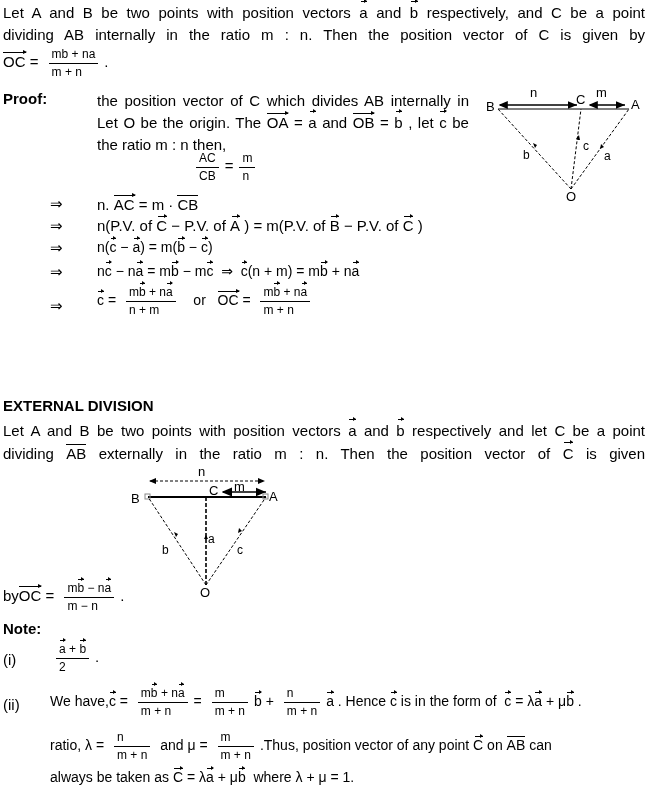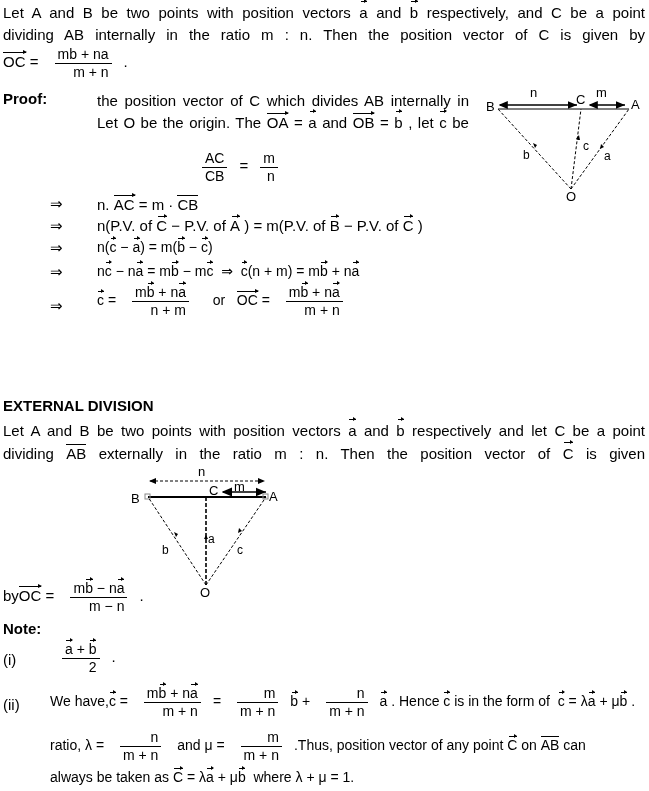--- a/index.html
+++ b/index.html
@@ -1,21 +1,21 @@
 <!DOCTYPE html>
 <html><head>
 <meta charset="utf-8">
 <style>
   html, body { margin:0; padding:0; background:#ffffff; }
   body { width:649px; height:791px; position:relative; overflow:hidden;
          font-family:"Liberation Sans", sans-serif; font-size:15px; color:#000; }
   .abs { position:absolute; }
   .para { position:absolute; left:3px; width:642px; line-height:22px; text-align:justify; text-align-last:justify; }
   .bold { font-weight:bold; }
-  .frac { display:inline-block; vertical-align:middle; text-align:right; margin:0 12px; font-size:14px; }
+  .frac { display:inline-block; vertical-align:middle; text-align:left; margin:0 6px; font-size:12px; }
   .frac .num { display:block; padding:0 3px; border-bottom:1px solid #000; line-height:17px; }
   .frac .den { display:block; padding:0 3px; line-height:17px; }
   .vec { position:relative; display:inline-block; }
   .vec::after { content:""; position:absolute; left:15%; right:5%; top:-1px; height:0; border-top:1px solid #000; }
   .vec::before { content:""; position:absolute; right:3%; top:-3px; border-left:3px solid #000; border-top:2px solid transparent; border-bottom:2px solid transparent; }
   .ovl { position:relative; display:inline-block; border-top:1px solid #000; line-height:15px; padding-top:1px;text-align:right; }
   .ovl::after { content:""; position:absolute; right:-1px; top:-3px; border-left:4px solid #000; border-top:2px solid transparent; border-bottom:2px solid transparent; }
   .ovl.plain::after { display:none; }
   .imp { position:absolute; left:50px; font-size:15px; }
   .step { position:absolute; left:97px; font-size:15px; white-space:nowrap; }
@@ -35,20 +35,21 @@
   <span class="frac">
     <span class="num">mb + na</span>
     <span class="den">m + n</span>
   </span><span>.</span>
 </div>
 
 <div class="abs bold" style="left:3px; top:90px;">Proof:</div>
 <div class="abs" style="left:97px; top:90px; width:372px; line-height:22px;">
   <div style="text-align:justify; text-align-last:justify;">the position vector of C which divides AB internally in</div>
   <div style="text-align:justify; text-align-last:justify;">Let O be the origin. The <span class="ovl">OA</span> = <span class="vec">a</span> and <span class="ovl">OB</span> = <span class="vec">b</span> , let <span class="vec">c</span> be</div>
+  <div>the ratio m : n then,</div>
 </div>
 
 <div class="abs" style="left:190px; top:150px; white-space:nowrap;">
   <span class="frac"><span class="num">AC</span><span class="den">CB</span></span>=<span class="frac"><span class="num">m</span><span class="den">n</span></span>
 </div>
 
 <svg class="abs" style="left:482px; top:82px;" width="165" height="125">
   <defs>
     <marker id="ah" markerWidth="8" markerHeight="8" refX="7" refY="4" orient="auto">
         <path d="M0,1 L7,4 L0,7 Z" fill="#000"></path>

